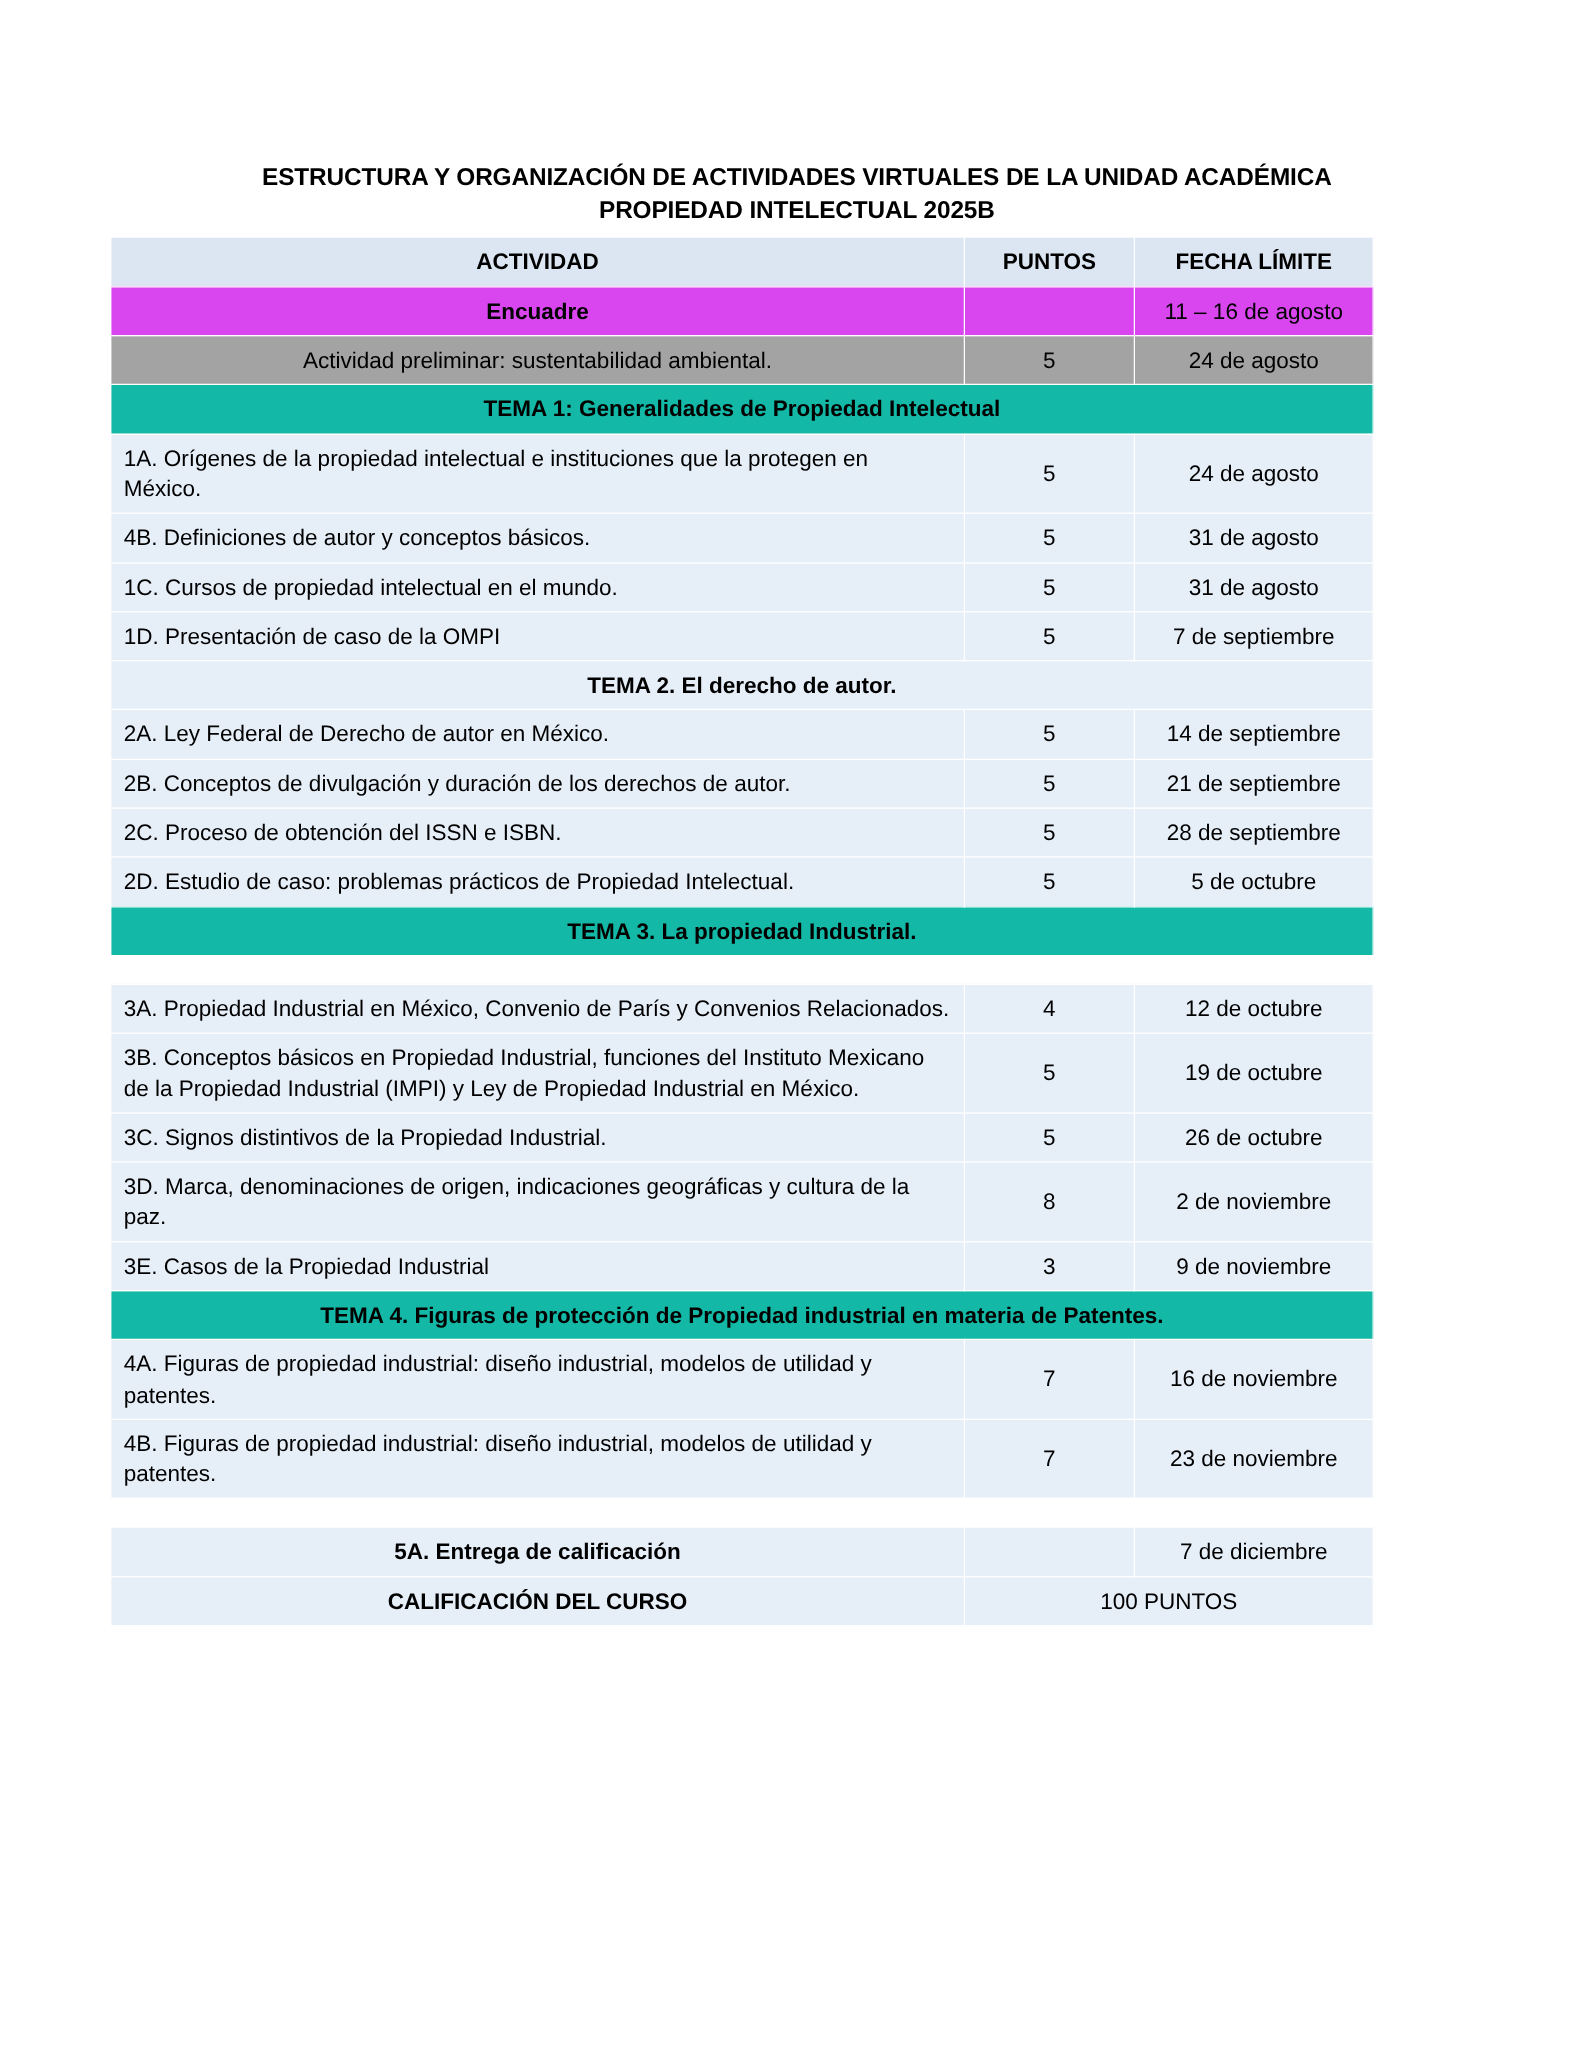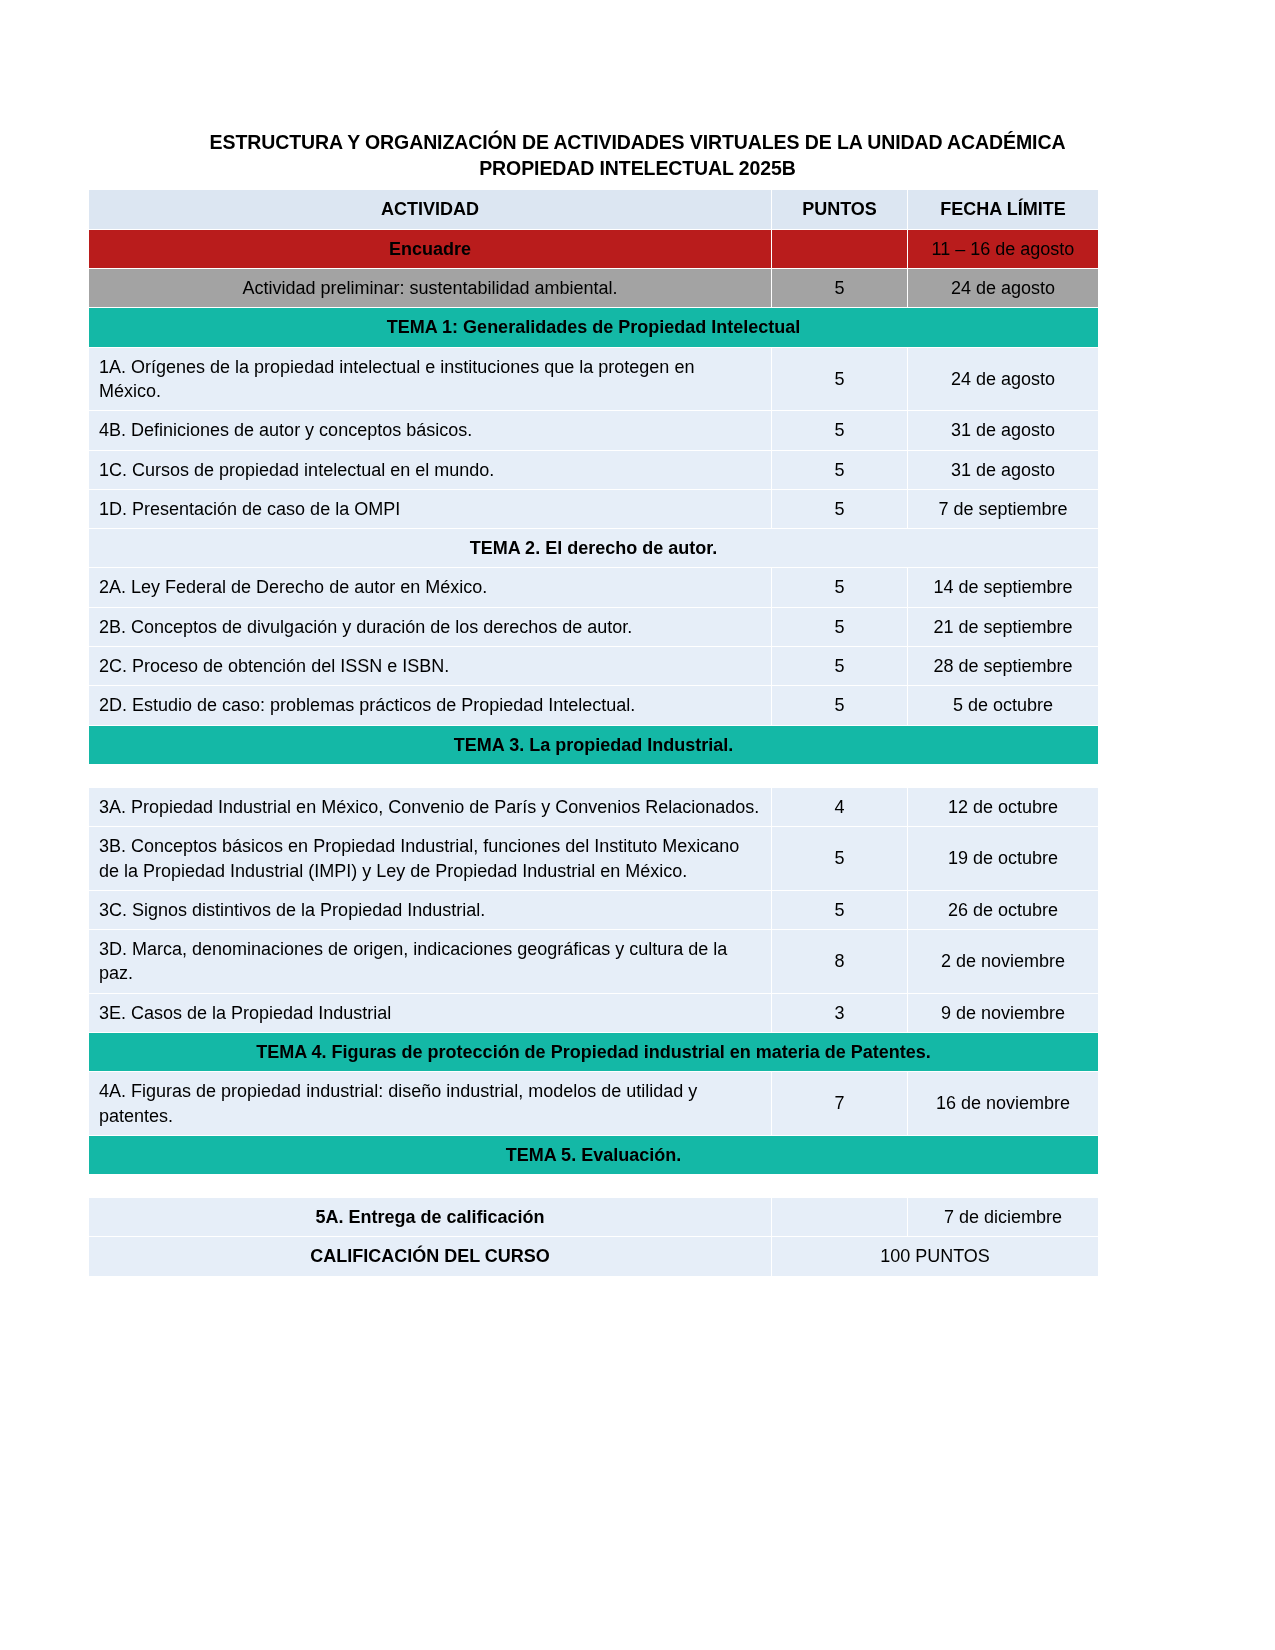--- a/index.html
+++ b/index.html
@@ -45,21 +45,21 @@
     vertical-align: middle;
     line-height: 1.35;
   }
   .band {
     background: #a3a3a3;
   }
   .band-light {
     background: #e6eef8;
   }
   .white {
-    background: #b91c1c;
+    background: #d946ef;
   }
   .hdr td {
     background: #dce6f2;
     font-weight: bold;
     text-align: center;
     padding: 8px 10px;
   }
   .ctr { text-align: center; }
   .bold { font-weight: bold; }
   .tema td {
@@ -205,24 +205,26 @@
 
       <tr class="tema tema-white">
         <td colspan="3">TEMA 4. Figuras de protección de Propiedad industrial en materia de Patentes.</td>
       </tr>
 
       <tr class="tall">
         <td class="band-light">4A. Figuras de propiedad industrial: diseño industrial, modelos de utilidad y patentes.</td>
         <td class="band-light ctr">7</td>
         <td class="band-light ctr">16 de noviembre</td>
       </tr>
-
-      <tr class="tema tema-white">
-        <td colspan="3">TEMA 5. Evaluación.</td>
-      </tr>
+      <tr class="tall">
+        <td class="band-light">4B. Figuras de propiedad industrial: diseño industrial, modelos de utilidad y patentes.</td>
+        <td class="band-light ctr">7</td>
+        <td class="band-light ctr">23 de noviembre</td>
+      </tr>
+
 
       <tr class="spacer">
           <td colspan="3"></td>
         </tr>
 
       <tr class="tall">
         <td class="band-light ctr bold">5A. Entrega de calificación</td>
         <td class="band-light ctr"></td>
         <td class="band-light ctr">7 de diciembre</td>
       </tr>

